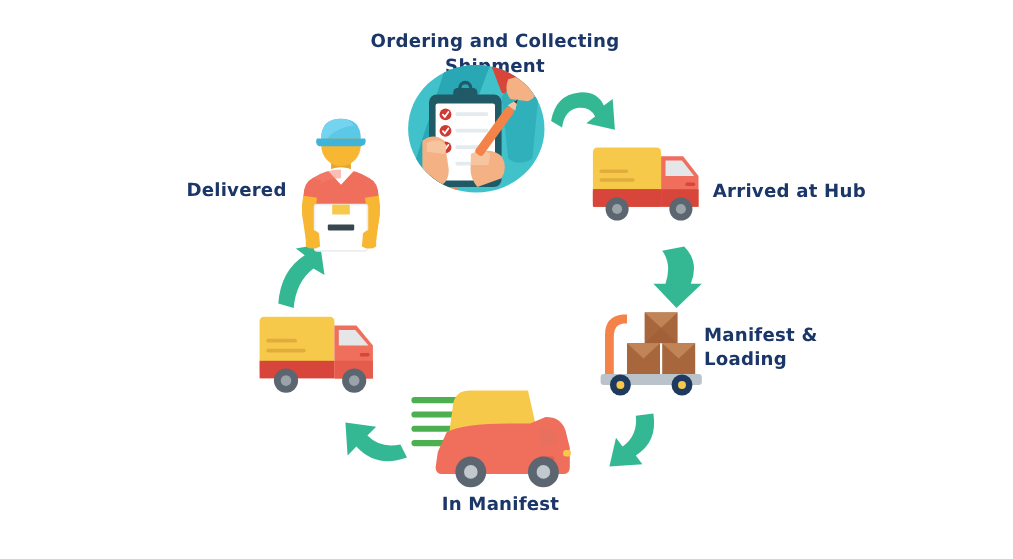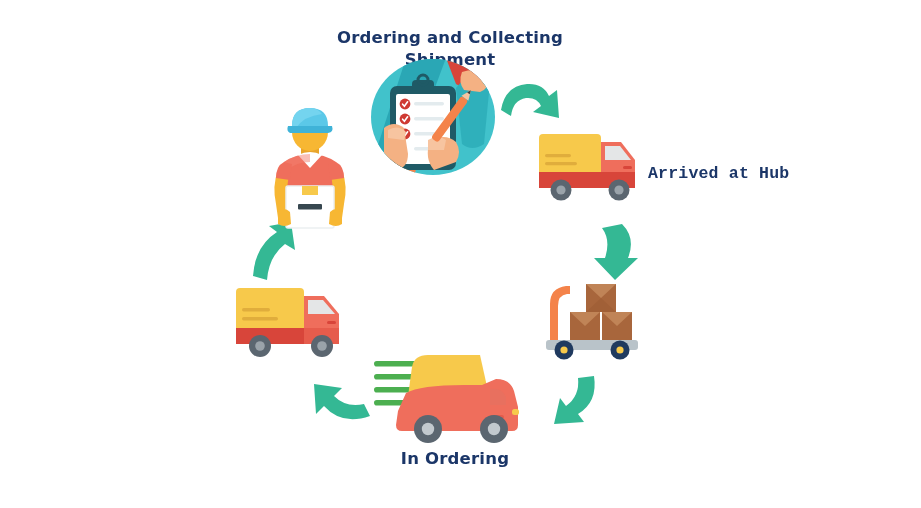--- a/index.html
+++ b/index.html
@@ -37,26 +37,29 @@
   }
   svg { display: block; overflow: visible; }
 </style>
 </head>
 <body>
 
 <div id="canvas">
 
   <div class="label" style="left:300px; top:27px; width:300px;">Ordering and Collecting Shipment</div>
 
-  <div class="label" style="left:648px; top:163px; width:170px; text-align:left;font-family:Liberation Mono, monospace;">Arrived at Hub</div>
-
-
-  <div class="label" style="left:380px; top:448px; width:150px;">In Ordering</div>
-
-
+  <div class="label" style="left:648px; top:163px; width:170px; text-align:left;">Arrived at Hub</div>
+
+  <div class="label" style="left:640px; top:294px; width:150px; text-align:left;">Manifest &amp;
+Loading</div>
+
+  <div class="label" style="left:380px; top:448px; width:150px;">In Manifest</div>
+
+
+  <div class="label" style="left:150px; top:162px; width:130px;">Delivered</div>
 
   <div class="node" style="left:368px; top:58px; width:130px; height:118px;">
     <svg width="130" height="118" viewBox="0 0 130 118">
       <defs>
         <clipPath id="circClip">
             <ellipse cx="65" cy="59" rx="62" ry="58"></ellipse>
           </clipPath>
       </defs>
       <g clip-path="url(#circClip)">
 

